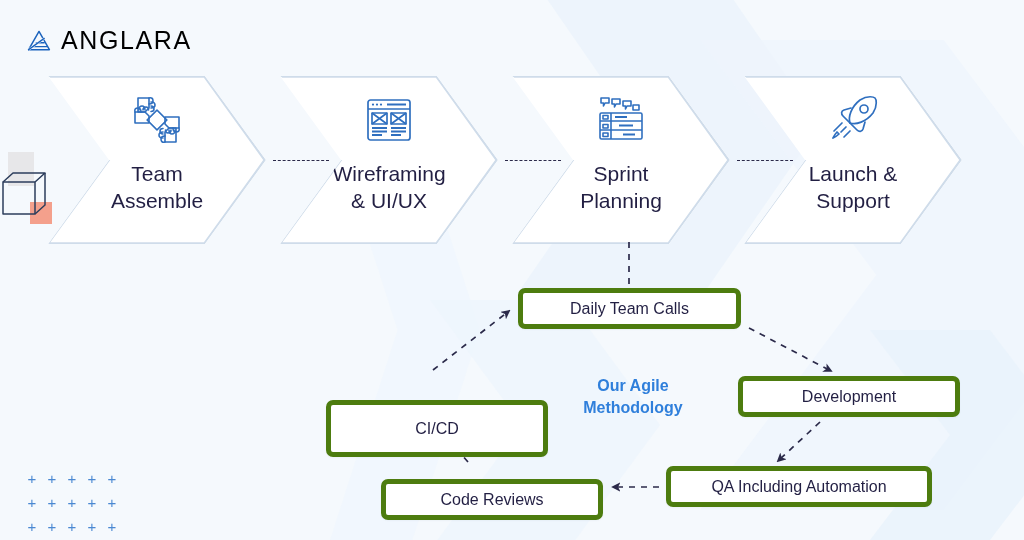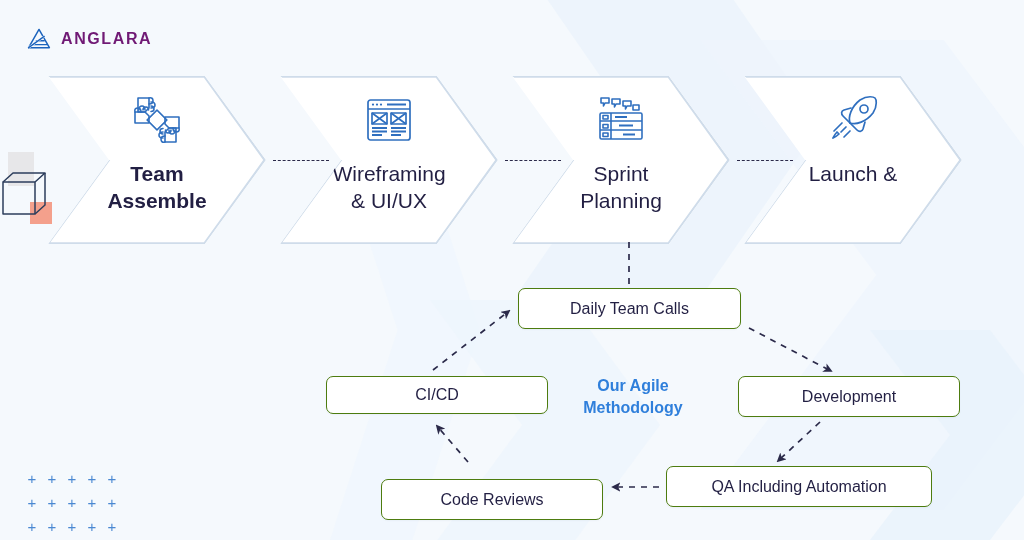--- a/index.html
+++ b/index.html
@@ -66,24 +66,24 @@
   
   .logo-wrap {
     position: absolute;
     left: 26px; top: 26px;
     display: flex;
     align-items: center;
     gap: 9px;
   }
   .logo-mark { width: 26px; height: 26px; display:block; }
   .logo-text {
-    font-size: 16px;
-    font-weight: bold;
+    font-size: 25px;
+    font-weight: normal;
     letter-spacing: 1.6px;
-    color: #701a75;
+    color: #000000;
   }
 
   
   .cube-deco { position: absolute; left: 0px; top: 152px; width: 52px; height: 76px; }
   .cube-gray {
     position: absolute; left: 8px; top: 0px;
     width: 26px; height: 34px; background: #e7e7e9;
   }
   .cube-coral {
     position: absolute; left: 30px; top: 50px;
@@ -125,21 +125,21 @@
   .chev::before {
     content: "";
     position: absolute;
     inset: 0;
     background: #cfdcea;
     clip-path: polygon(0 0, 72% 0, 100% 50%, 72% 100%, 0 100%, 28% 50%,
                        28.55% 50%, 1.1% 99%, 71.5% 99%, 98.7% 50%, 71.5% 1%, 1.1% 1%);
     z-index: 0;
   }
   .chev > * { position: relative; z-index: 1; }
-  .chev1 { left: 48px; font-weight: bold; }
+  .chev1 { left: 48px; }
   .chev2 { left: 280px; }
   .chev3 { left: 512px; }
   .chev4 { left: 744px; align-items: center; }
 
   .chev-icon {
     margin-top: 18px;
     height: 52px;
     display: flex;
     align-items: center;
     justify-content: center;
@@ -162,32 +162,32 @@
     width: 56px;
   }
   .link1 { left: 273px; }
   .link2 { left: 505px; }
   .link3 { left: 737px; }
 
   
   .flow-box {
     position: absolute;
     background: #ffffff;
-    border: 1px solid #4d7c0f;
+    border: 5px solid #4d7c0f;
     border-radius: 7px;
     display: flex;
     align-items: center;
     justify-content: center;
     font-size: 16px;
     color: #221f43;
     box-shadow: 0 1px 2px rgba(30,50,90,.04);
     white-space: nowrap;
   }
   .box-daily { left: 518px; top: 288px; width: 223px; height: 41px; }
-  .box-cicd  { left: 326px; top: 376px; width: 222px; height: 38px; }
+  .box-cicd  { left: 326px; top: 400px; width: 222px; height: 57px; }
   .box-dev   { left: 710px; top: 376px; width: 222px; height: 41px; margin-left: 28px; }
   .box-code  { left: 381px; top: 466px; width: 222px; height: 41px; margin-top: 13px; }
   .box-qa    { left: 666px; top: 466px; width: 266px; height: 41px; }
 
   .center-label {
     position: absolute;
     left: 563px; top: 375px;
     width: 140px;
     text-align: center;
     font-size: 16px;
@@ -357,20 +357,21 @@
           <circle cx="38" cy="16" r="4"></circle>
           <path d="M24 30 l-7 -7 c-2 -2 -2 -5 1 -6 l7 -2"></path>
           <path d="M24 30 l7 7 c2 2 5 2 6 -1 l2 -7"></path>
           <path d="M20 34 l-5 5 M16 30 l-8 8 M24 38 l-6 6"></path>
           <path d="M13 41 c-2 2 -4 3 -6 4 c1 -2 2 -4 4 -6 z"></path>
         </g>
       </svg>
     </div>
     <div class="chev-label">
       <div>Launch &amp;</div>
+      <div>Support</div>
     </div>
   </div>
 
   <div class="chev-link link1"></div>
   <div class="chev-link link2"></div>
   <div class="chev-link link3"></div>
 </div>
 
 <svg class="arrows">
   <defs>

